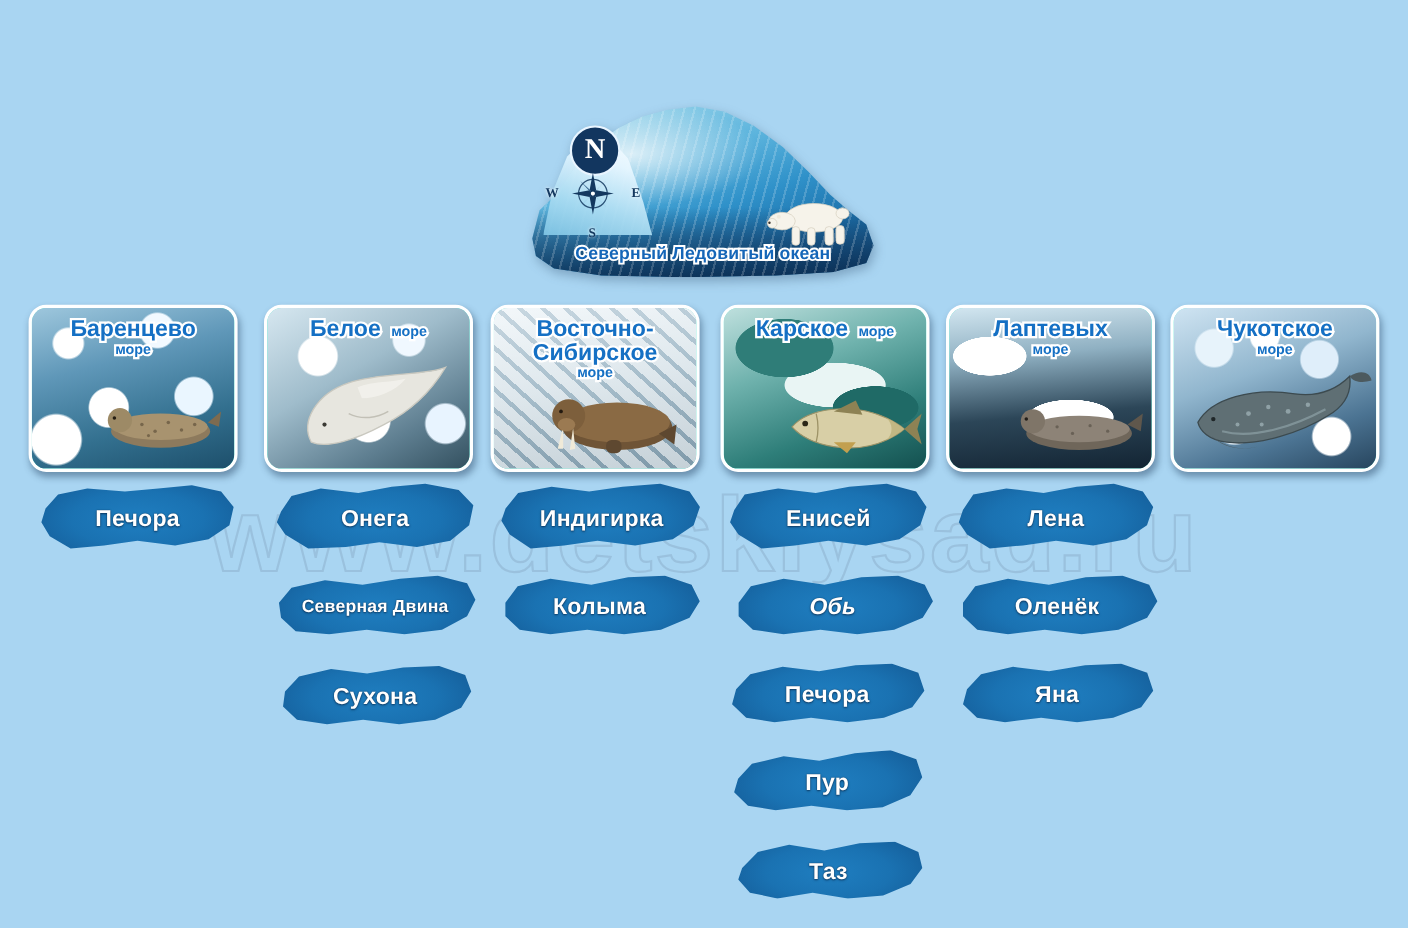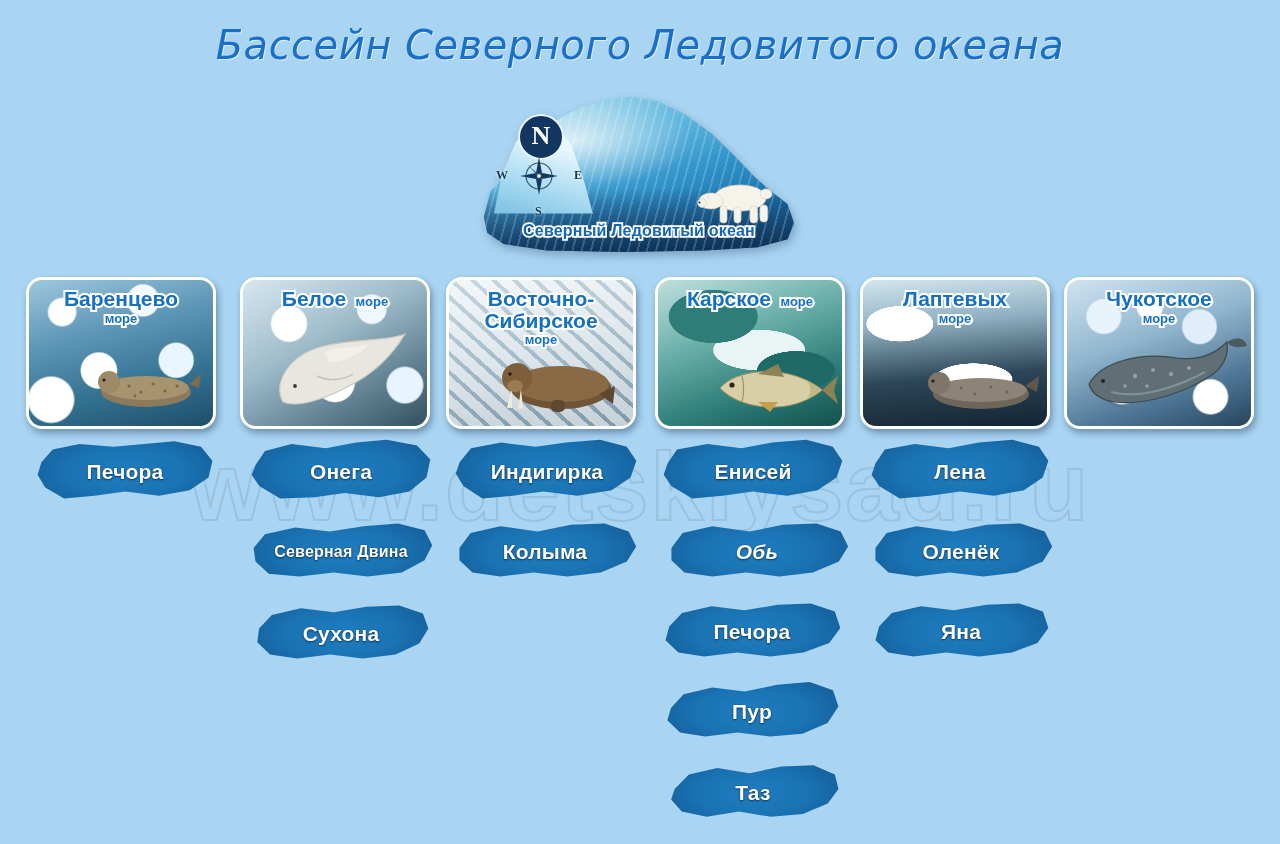--- a/index.html
+++ b/index.html
@@ -106,21 +106,21 @@
     letter-spacing:.2px;
     z-index:3;
     margin-top:13px;
   }
 
   
   .card{
     position:absolute;
     width:190px;height:152px;
     border-radius:16px;
-    background:#fde047;
+    background:#5eead4;
     border:3px solid #ffffff;
     box-sizing:border-box;
     box-shadow:2px 4px 7px rgba(30,60,90,0.45);
     overflow:hidden;
     z-index:4;
   }
   .card .photo{
     position:absolute;inset:0;
     background-size:cover;
   }
@@ -197,21 +197,20 @@
   }
   .blob.small .txt{font-size:16px;}
 </style>
 </head>
 <body>
 
 <div id="stage">
 
   <div class="watermark">www.detskiysad.ru</div>
 
-  <div class="title">Бассейн Северного Ледовитого океана</div>
 
   <div class="ocean">
     <div class="berg"></div>
     <div class="peak"></div>
 
     <div class="compass">
       <div class="nbadge">N</div>
       <svg class="rose" viewBox="0 0 40 40">
         <circle cx="20" cy="20" r="13" fill="none" stroke="#13385f" stroke-width="1.1" opacity=".85"></circle>
         <polygon points="20,1 23,17 20,20 17,17" fill="#13385f"></polygon>

